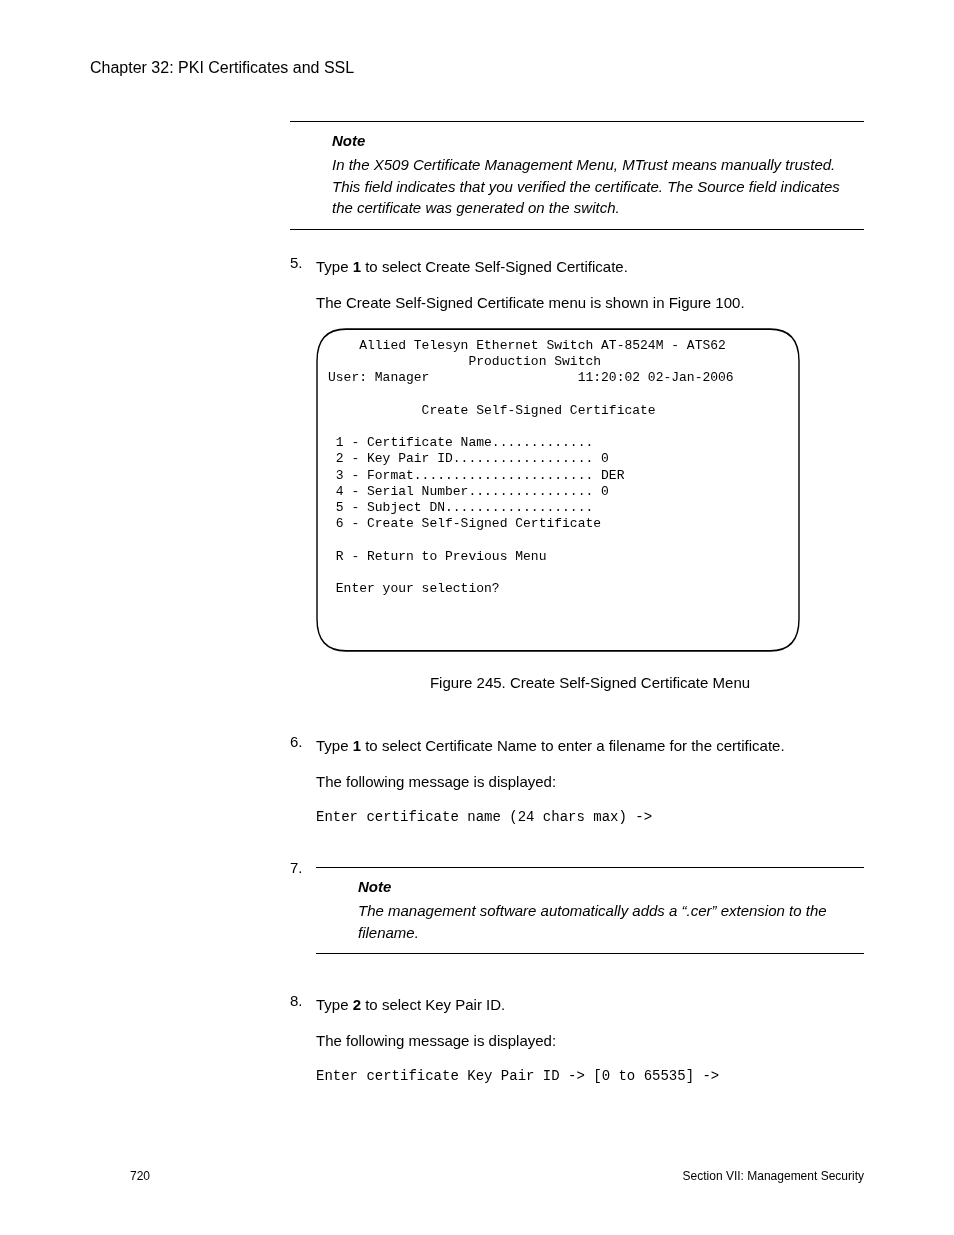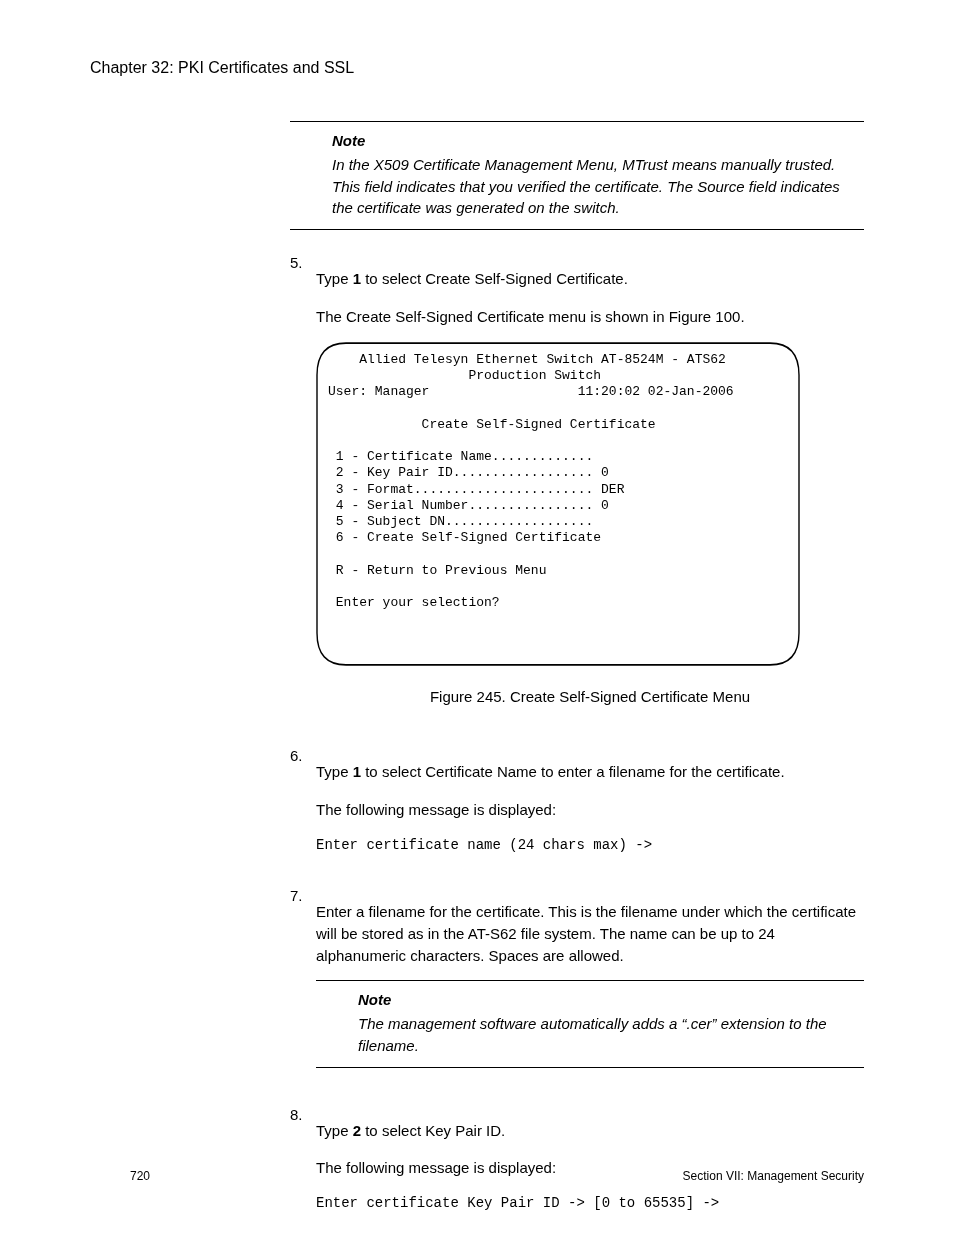--- a/index.html
+++ b/index.html
@@ -46,21 +46,21 @@
     margin: 0 0 14px 0;
   }
   .step-num {
     width: 26px;
     flex: none;
   }
   .step-body {
     flex: 1;
   }
   .step-body .para {
-    margin: 16px 0 14px 0;
+    margin: 4px 0 14px 0;
   }
   .term-box {
     position: relative;
     width: 484px;
     margin: 8px 0 20px 0;
   }
   .term-box svg {
     position: absolute;
     inset: 0;
     width: 100%;
@@ -150,21 +150,20 @@
       <div class="step-body">
         <div class="para"><span>Type </span><b>1</b><span> to select Certificate Name to enter a filename for the certificate.</span></div>
         <div class="para">The following message is displayed:</div>
         <div class="mono">Enter certificate name (24 chars max) -&gt;</div>
       </div>
     </div>
 
     <div class="step">
       <div class="step-num">7.</div>
       <div class="step-body">
-        <div class="para">Enter a filename for the certificate. This is the filename under which the certificate will be stored as in the AT-S62 file system. The name can be up to 24 alphanumeric characters. Spaces are allowed.</div>
 
         <div class="note-block" style="margin-top:10px;">
           <div class="note-inner">
             <div class="note-title">Note</div>
             <div class="note-body">The management software automatically adds a “.cer” extension to the filename.</div>
           </div>
         </div>
       </div>
     </div>
 

